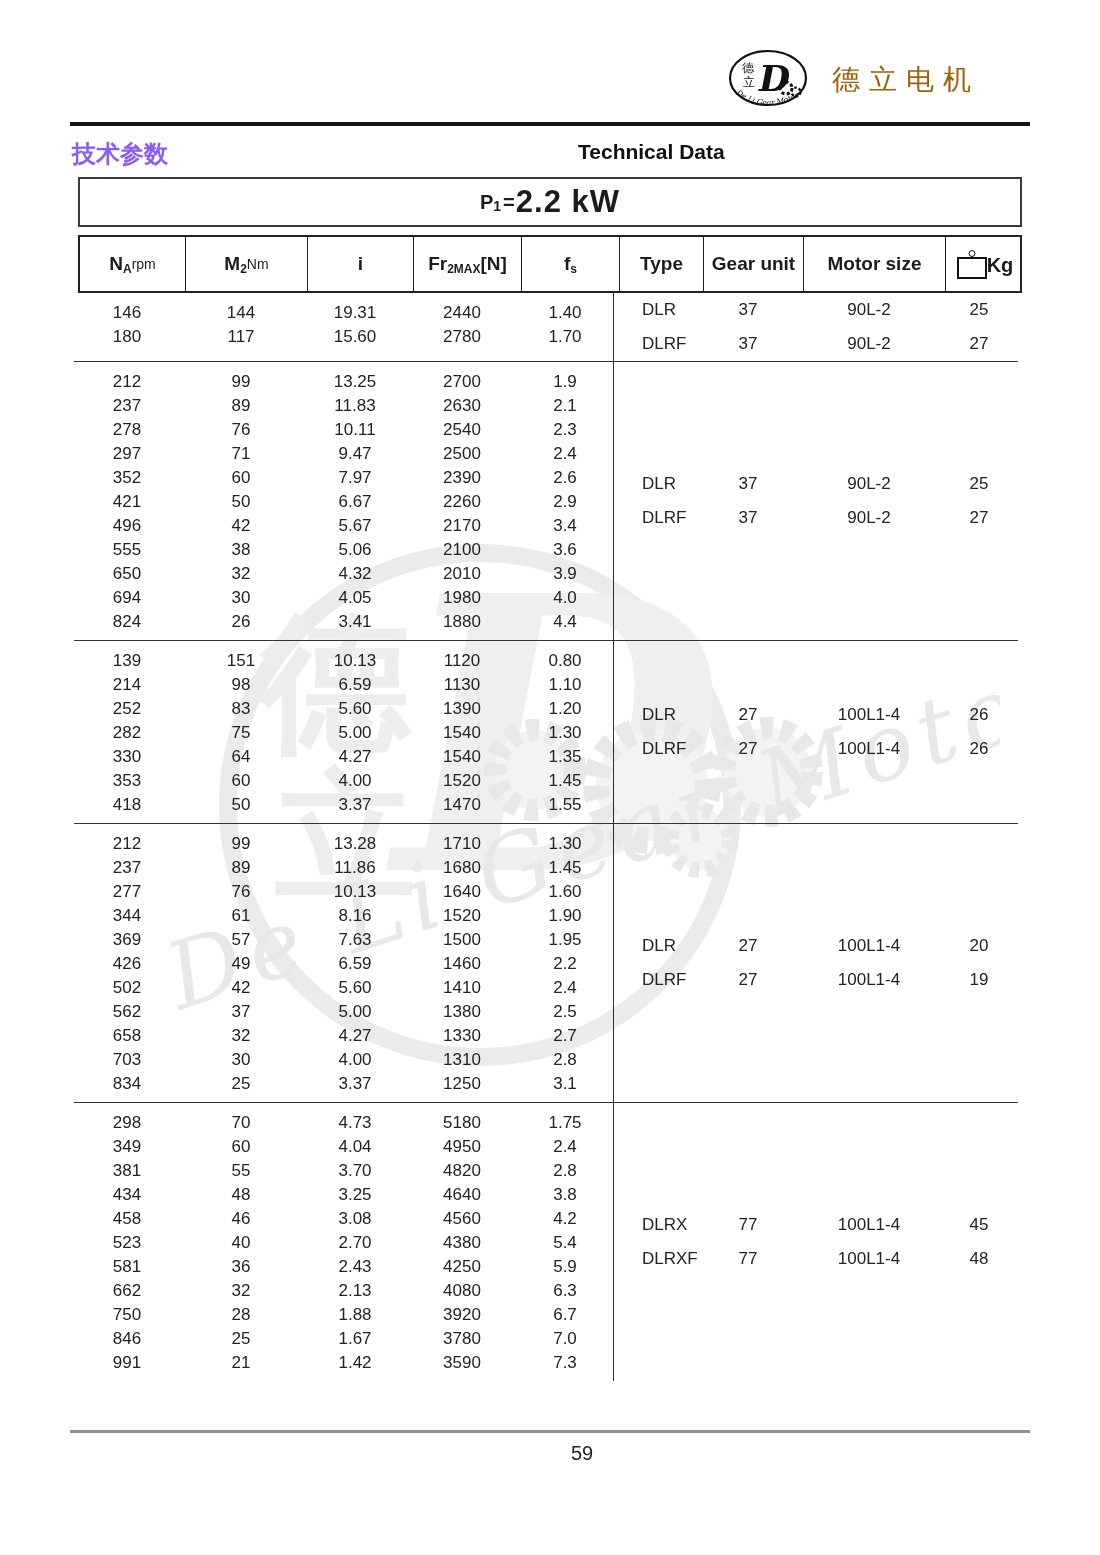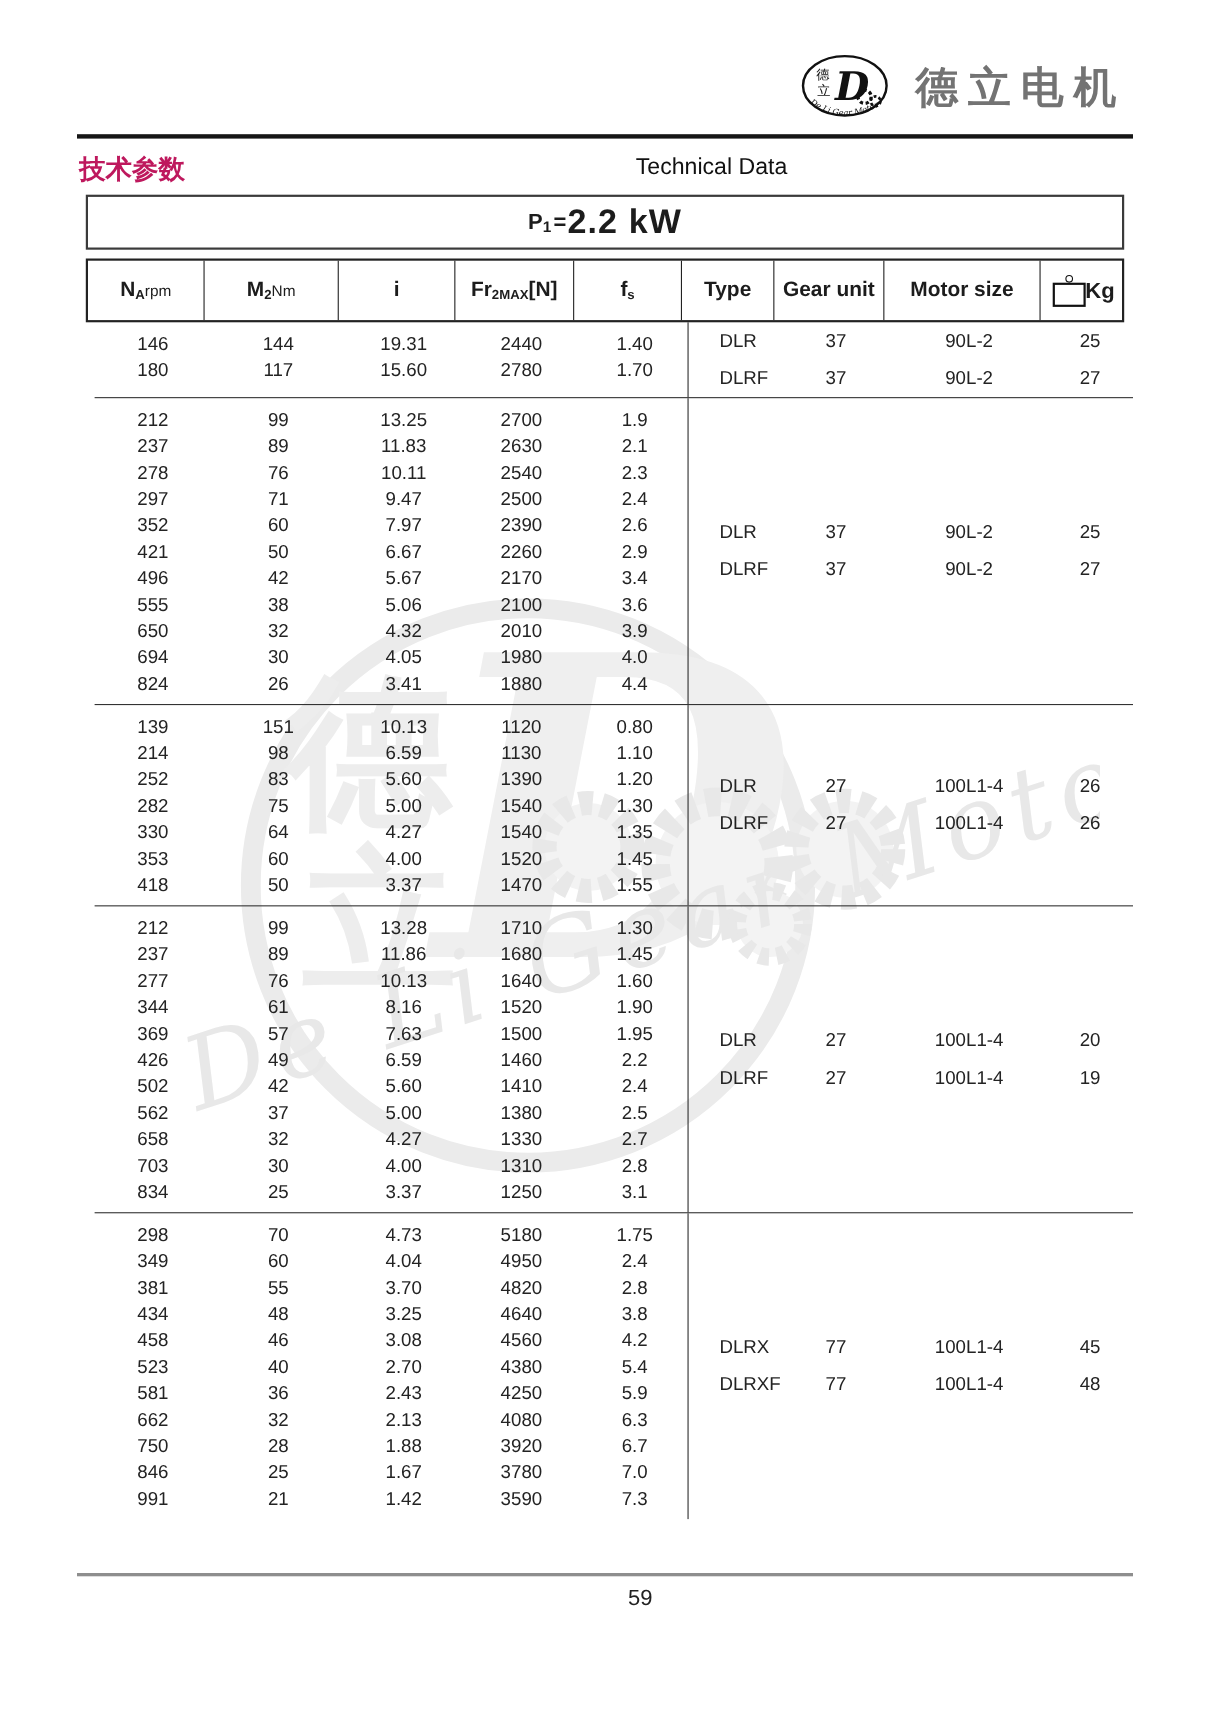--- a/index.html
+++ b/index.html
@@ -4,28 +4,28 @@
 <style>
   html,body{margin:0;padding:0;background:#fff;}
   .page{
     position:relative;width:1100px;height:1555px;background:#fff;overflow:hidden;
     font-family:"Liberation Sans","DejaVu Sans",sans-serif;color:#1c1c1c;
   }
   .layer{position:absolute;z-index:1;}
   
   .brand-row{top:46px;left:726px;display:flex;align-items:center;gap:12px;}
   .brand-name{
-    font-family:"DejaVu Serif","Liberation Serif",serif;font-weight:bold;
-    font-size:39px;letter-spacing:9px;color:#737373;white-space:nowrap;line-height:66px;
+    font-family:"DejaVu Serif","Liberation Serif",serif;font-weight:normal;
+    font-size:28px;letter-spacing:9px;color:#a16207;white-space:nowrap;line-height:66px;
   }
   .top-rule{top:122px;left:70px;width:960px;height:4px;background:#161616;}
   
   .section-row{top:136px;left:70px;width:960px;height:34px;}
-  .section-cn{position:absolute;left:2px;top:2px;font-size:24px;font-weight:bold;color:#be185d;}
-  .section-en{position:absolute;left:508px;top:4px;font-size:21px;font-weight:normal;color:#111;}
+  .section-cn{position:absolute;left:2px;top:2px;font-size:24px;font-weight:bold;color:#8b5cf6;}
+  .section-en{position:absolute;left:508px;top:4px;font-size:21px;font-weight:bold;color:#111;}
   
   .power-box{
     top:177px;left:78px;width:944px;height:50px;border:2px solid #3a3a3a;box-sizing:border-box;
     display:flex;align-items:center;justify-content:center;background:transparent;
   }
   .power-sym{font-size:20px;font-weight:bold;}
   .power-sub{font-size:14px;font-weight:bold;position:relative;top:4px;}
   .power-eq{font-size:20px;font-weight:bold;margin:0 1px 0 2px;}
   .power-val{font-size:31px;font-weight:bold;letter-spacing:1px;}
   
@@ -41,21 +41,21 @@
   .th:last-child{border-right:none;}
   .th .sub{font-size:12px;font-weight:bold;position:relative;top:3px;}
   .th-unit{font-size:14px;font-weight:normal;margin-top:1px;}
   .kg-icon{position:relative;width:26px;height:18px;border:2px solid #111;margin-top:7px;background:#fff;}
   .kg-icon::before{
     content:"";position:absolute;left:50%;top:-9px;transform:translateX(-50%);
     width:5px;height:5px;border:1.6px solid #111;border-radius:50%;background:#fff;
   }
   .kg-label{font-size:20px;font-weight:bold;margin-top:2px;}
   
-  .tbody{top:293px;left:86px;width:944px;}
+  .tbody{top:293px;left:74px;width:944px;}
   .block{display:flex;align-items:stretch;}
   .block + .block{border-top:1.8px solid #333;}
   .block-left{width:540px;box-sizing:border-box;border-right:1.8px solid #2e2e2e;padding:8px 0 6px 0;}
   .num-row{display:grid;grid-template-columns:106px 122px 106px 108px 98px;height:24px;align-items:center;}
   .num-cell{text-align:center;font-size:17px;color:#232323;}
   .block-right{width:404px;display:flex;flex-direction:column;justify-content:center;}
   .type-row{display:grid;grid-template-columns:84px 100px 142px 78px;align-items:center;height:28px;margin:3px 0;}
   .type-cell{font-size:17px;color:#232323;text-align:center;}
   .type-cell.type-name{text-align:left;padding-left:28px;}
   

